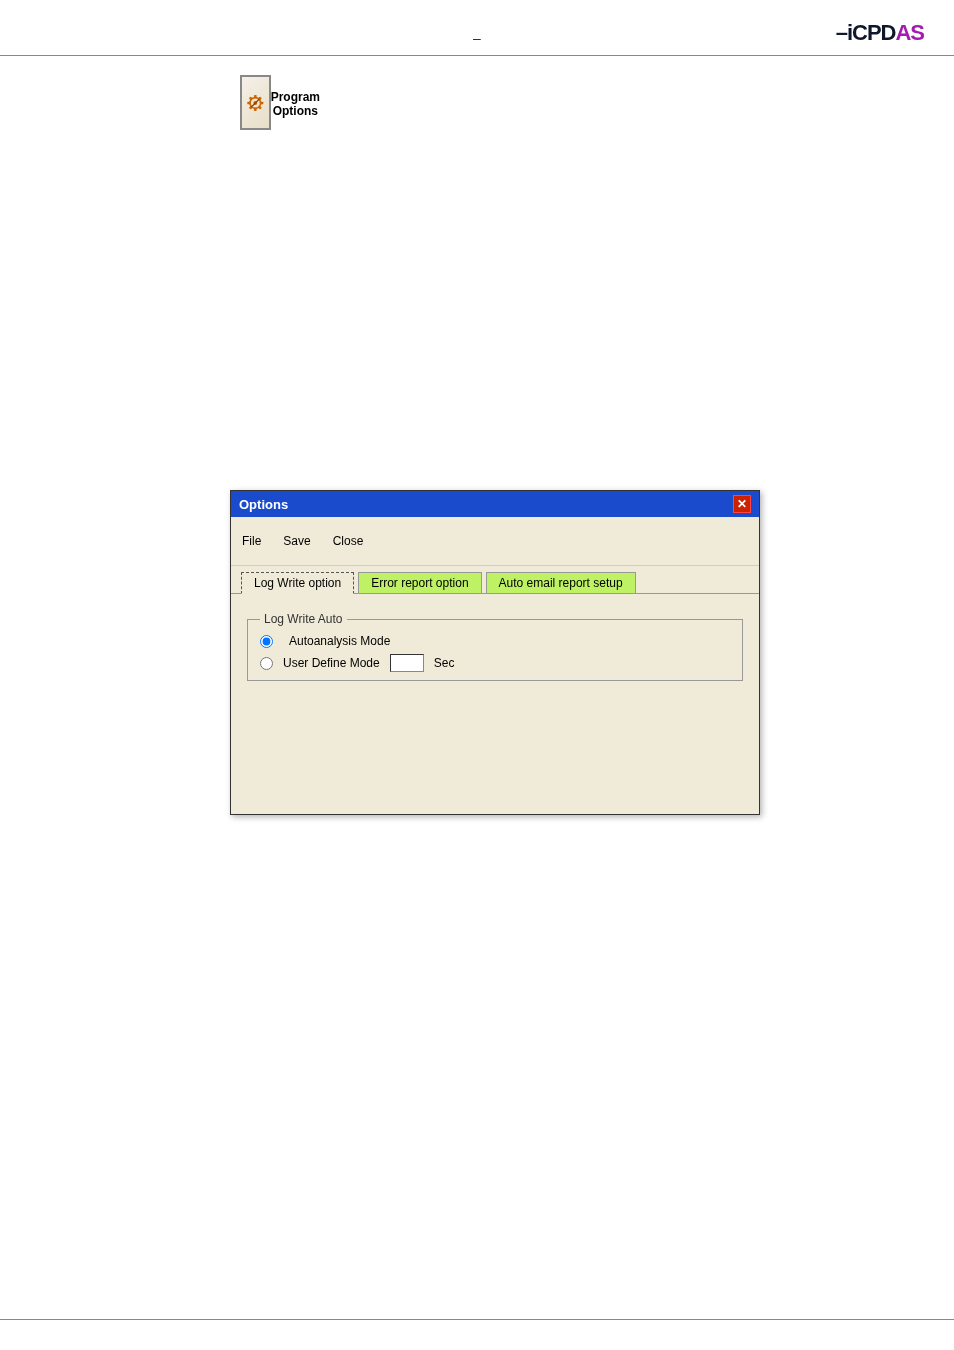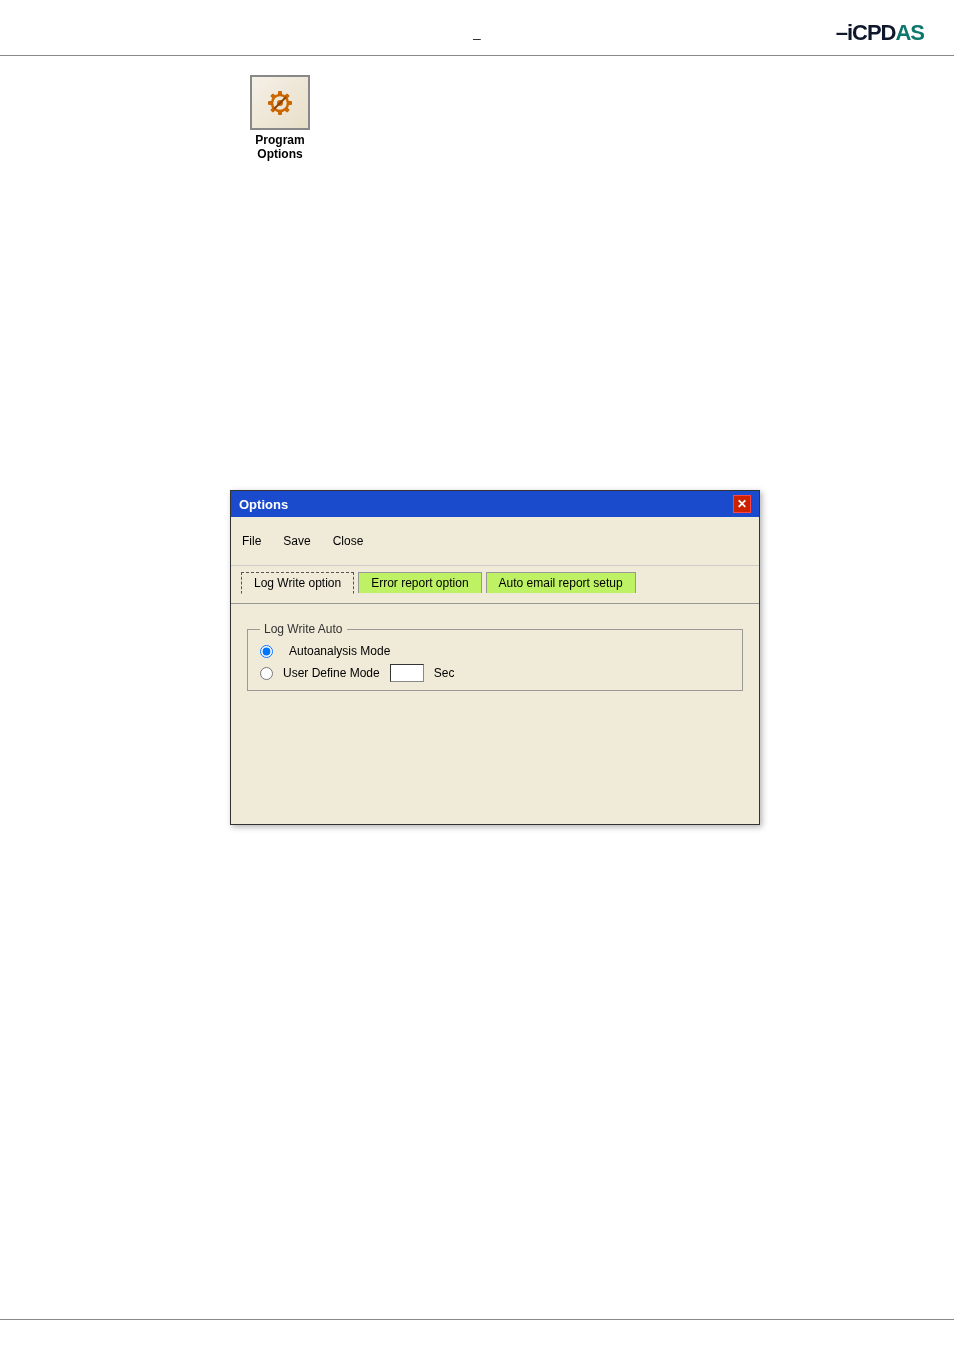--- a/index.html
+++ b/index.html
@@ -44,41 +44,41 @@
       color: #333;
       font-family: Arial, sans-serif;
       letter-spacing: -1px;
     }
 
     .logo span.icpd {
       color: #0f172a;
     }
 
     .logo span.as {
-      color: #0f766e;
+      color: #a21caf;
     }
 
     
     .minimize-btn {
       position: absolute;
       top: 30px;
       left: 50%;
       transform: translateX(-50%);
       font-size: 14px;
       color: #333;
       cursor: pointer;
     }
 
     
     .program-options-icon {
       position: absolute;
       top: 75px;
       left: 240px;
       display: flex;
-      flex-direction: column;
+      flex-direction: row;
       align-items: center;
       width: 80px;
     }
 
     .program-options-icon .icon-box {
       width: 60px;
       height: 55px;
       border: 2px solid #888;
       background: linear-gradient(135deg, #f5f0e8, #e8dfc8);
       display: flex;
@@ -147,21 +147,21 @@
     }
 
     .dialog-menubar span {
       cursor: pointer;
       padding: 1px 3px;
     }
 
     .dialog-tabs {
       display: flex;
       gap: 4px;
-      padding: 6px 10px 10px 10px;
+      padding: 6px 10px 0 10px;
       border-bottom: 1px solid #999;
       background: #f0ead8;
     }
 
     .tab {
       padding: 3px 12px;
       border: 1px solid #999;
       border-bottom: none;
       font-size: 12px;
       cursor: pointer;

